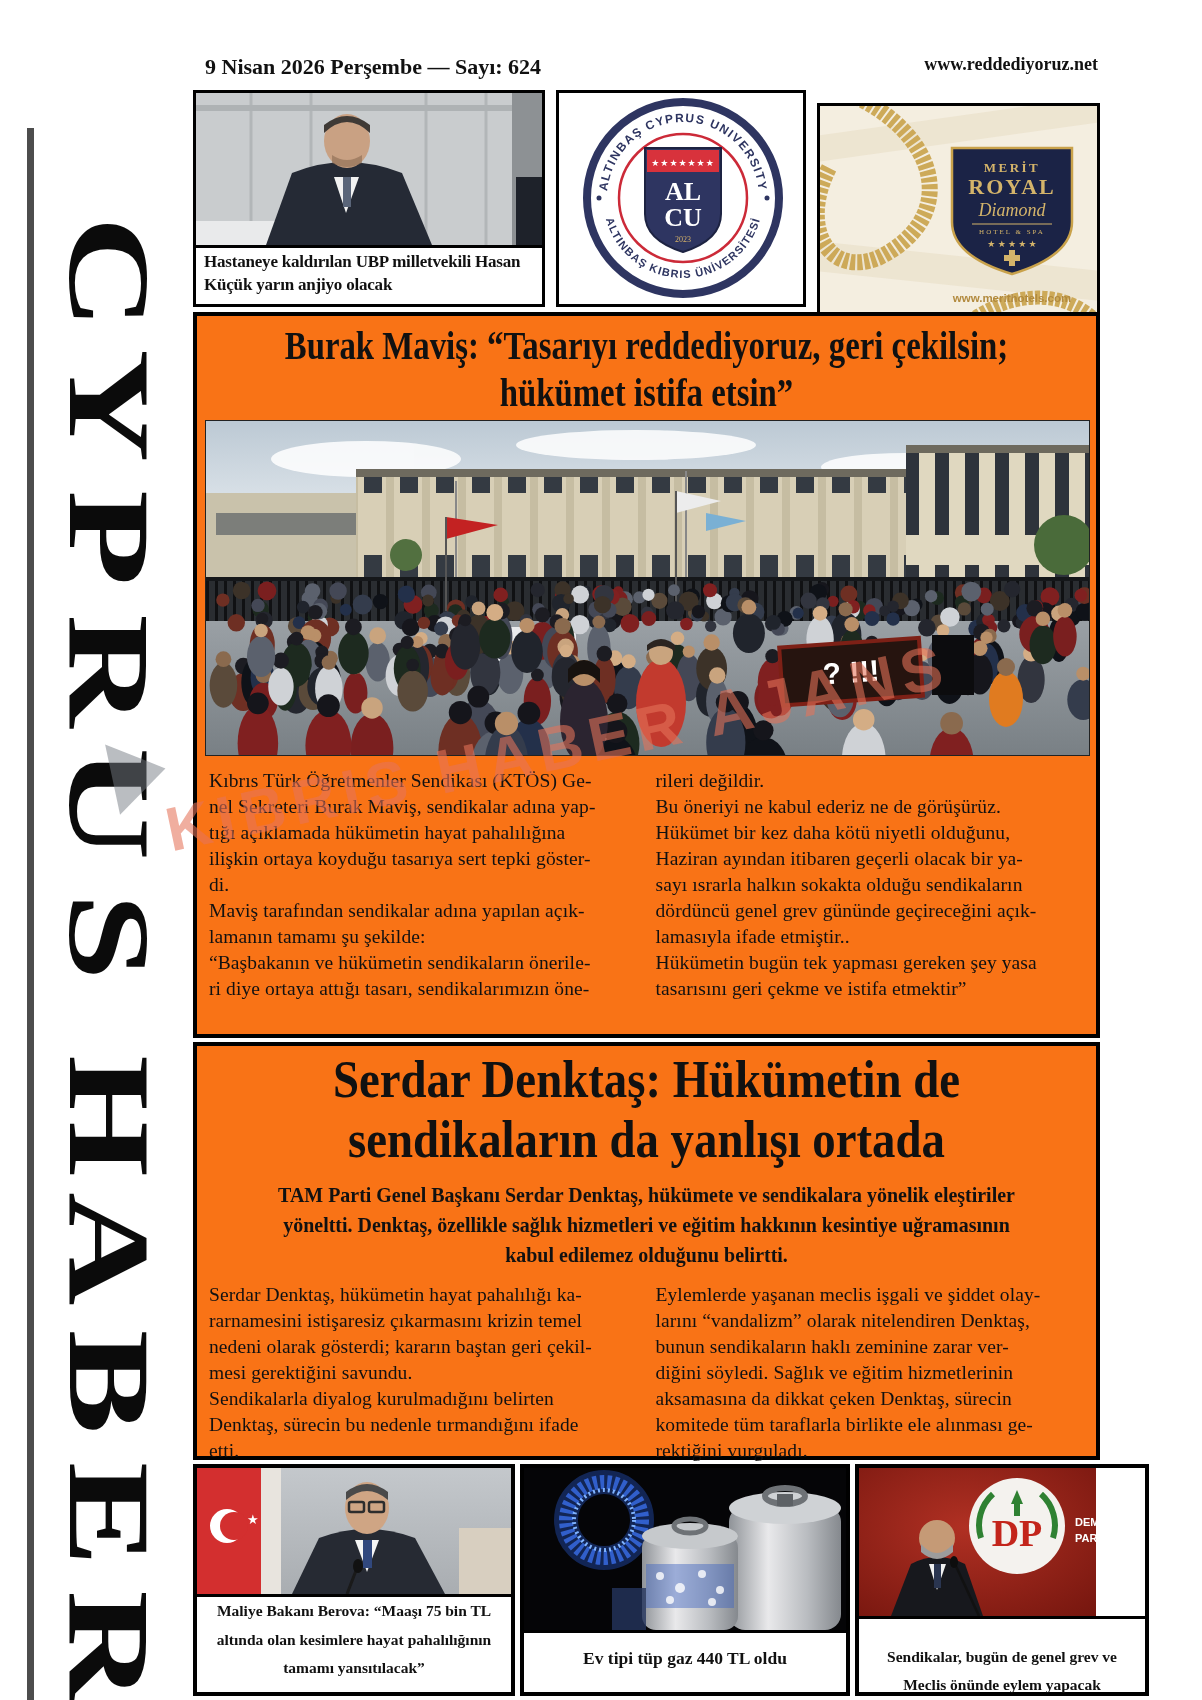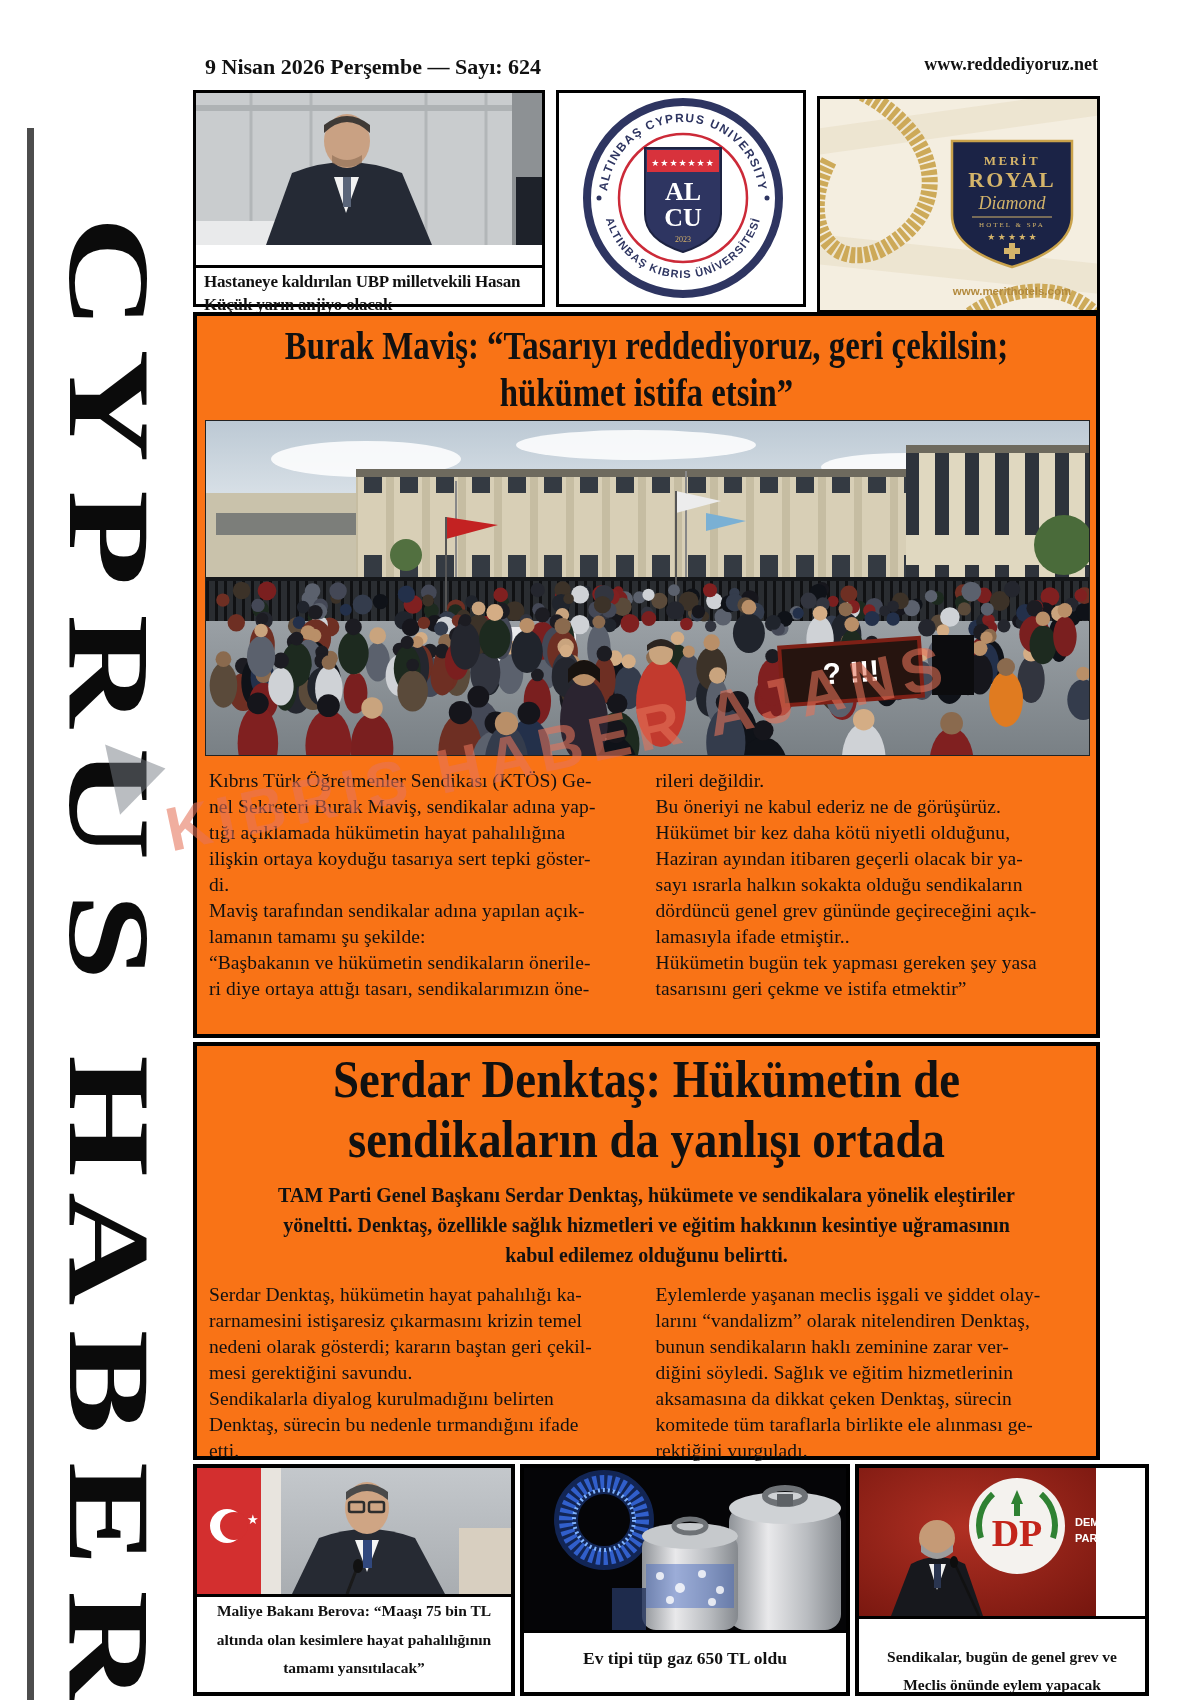--- a/index.html
+++ b/index.html
@@ -1,19 +1,19 @@
 <!DOCTYPE html>
 <html><head>
 <meta charset="utf-8">
 <style>
   html,body{margin:0;padding:0;background:#ffffff;}
   #page{position:relative;width:1202px;height:1700px;background:#fff;overflow:hidden;
         font-family:"Liberation Serif",serif;color:#111;}
   .abs{position:absolute;}
-  .pre{white-space:pre-line;margin-top:20px;}
+  .pre{white-space:pre-line;}
 
   
   #edge-strip{left:27px;top:128px;width:7px;height:1572px;background:#2e2e2e;opacity:.85;}
 
   
   #logo-box{left:45px;top:88px;width:132px;height:134px;background:#0e0e10;}
   #logo-text{position:absolute;left:10px;top:-26px;color:#fff;
              font-family:"Liberation Sans",sans-serif;font-weight:bold;font-size:104px;letter-spacing:-4px;}
   #logo-gold{position:absolute;left:9px;bottom:14px;width:56px;height:26px;background:#eac86d;}
   #logo-underline{position:absolute;left:9px;bottom:42px;width:56px;height:4px;background:#fff;}
@@ -23,21 +23,21 @@
            line-height:.74;color:#0b0b0b;}
 
   
   #date-line{left:205px;top:54px;font-size:22px;font-weight:bold;}
   #site-link{right:104px;top:54px;font-size:18px;font-weight:bold;}
 
   
   .tbox{border:3px solid #000;background:#fff;box-sizing:border-box;}
   #top-box1{left:193px;top:90px;width:352px;height:217px;}
   #top-box2{left:556px;top:90px;width:250px;height:217px;}
-  #top-box3{left:817px;top:96px;width:283px;height:217px;}
+  #top-box3{left:817px;top:103px;width:283px;height:217px;}
   #top-caption{border-top:3px solid #000;padding:3px 8px 0 8px;font-weight:bold;font-size:17px;
                line-height:1.35;letter-spacing:-.2px;}
 
   
   .article-box{border:4px solid #000;background:#f97316;box-sizing:border-box;}
   #article1{left:193px;top:312px;width:907px;height:726px;}
   #article2{left:193px;top:1042px;width:907px;height:418px;}
   .headline{width:100%;text-align:center;font-weight:bold;white-space:pre-line;}
   #headline1{margin-top:6px;font-size:40px;line-height:1.18;transform:scaleX(.82);transform-origin:50% 0;}
   #headline2{margin-top:4px;font-size:52px;line-height:1.15;transform:scaleX(.9);transform-origin:50% 0;}
@@ -753,21 +753,21 @@
           <circle cx="136" cy="108" r="4"></circle>
             <circle cx="156" cy="120" r="5"></circle>
             <circle cx="178" cy="106" r="4"></circle>
           <circle cx="196" cy="122" r="4"></circle>
             <circle cx="146" cy="132" r="4"></circle>
             <circle cx="188" cy="134" r="4"></circle>
         </g>
       </g>
       <rect x="88" y="120" width="34" height="42" fill="#24355e" opacity=".8"></rect>
     </svg>
-    <div class="bcaption" id="bot-cap2">Ev tipi tüp gaz 650 TL oldu</div>
+    <div class="bcaption" id="bot-cap2">Ev tipi tüp gaz 440 TL oldu</div>
   </div>
 
   <div class="abs bbox" id="bot-box3">
     <svg width="237" height="148" viewBox="0 0 237 148">
       <defs>
           <radialGradient id="dpbg" cx=".45" cy=".4" r=".9">
         <stop offset="0" stop-color="#b03023"></stop>
             <stop offset="1" stop-color="#6f130c"></stop>
           </radialGradient>
         </defs>

